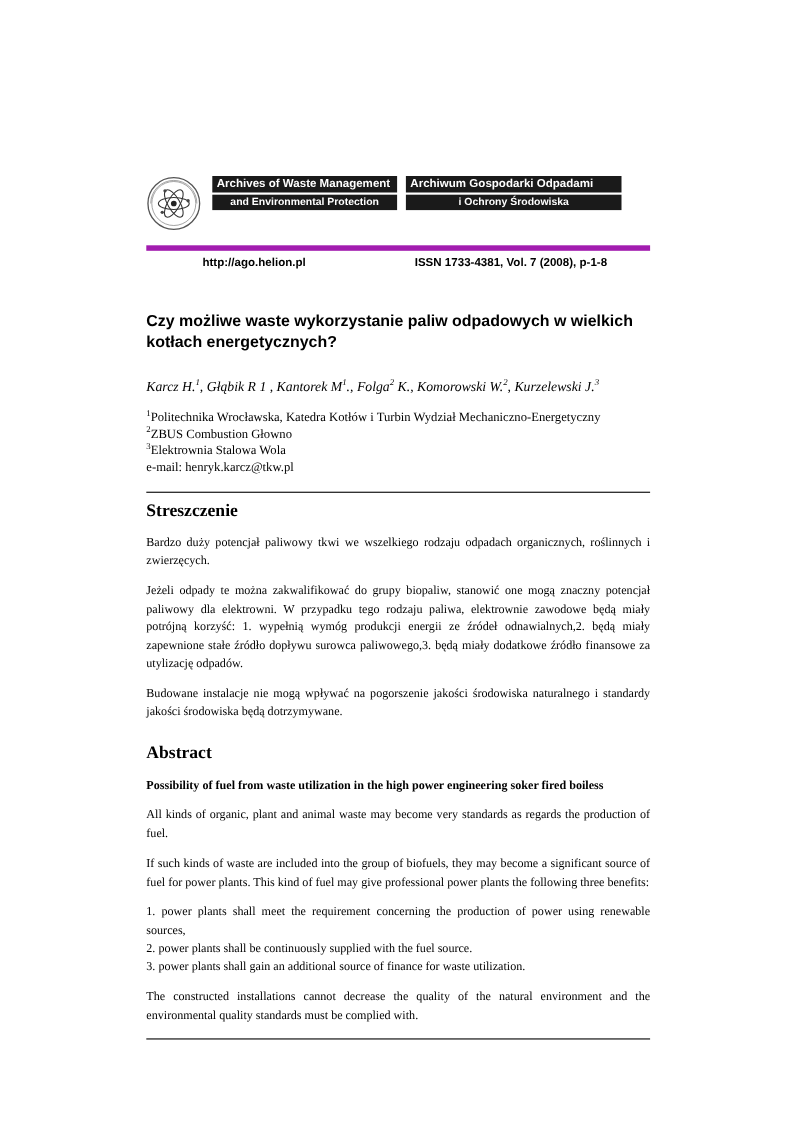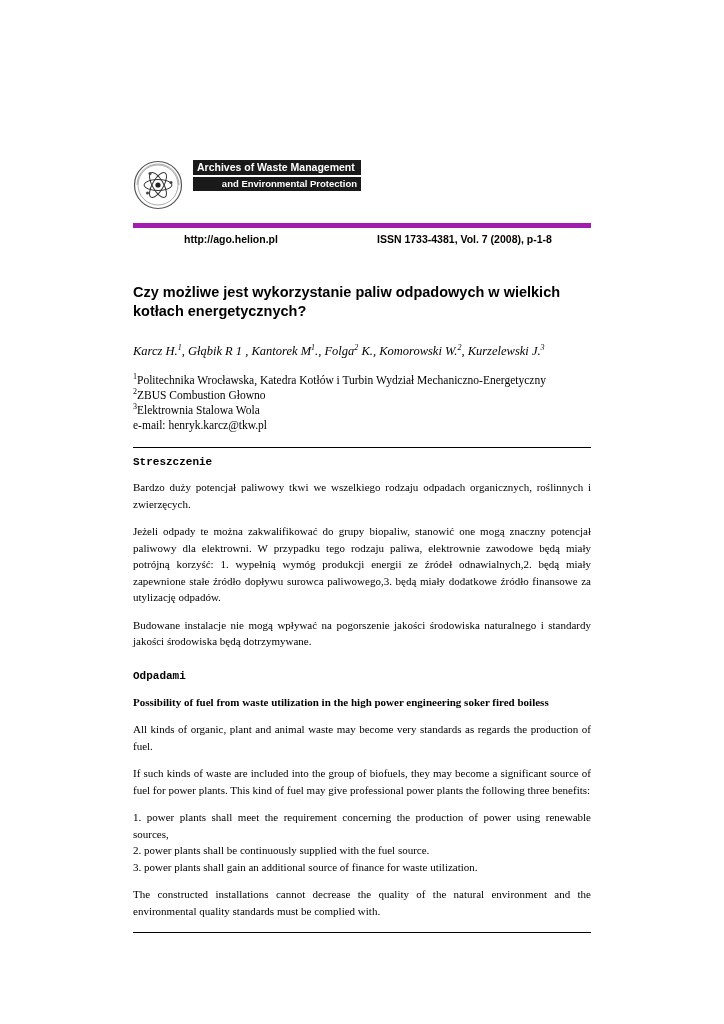--- a/index.html
+++ b/index.html
@@ -55,21 +55,21 @@
     font-family: "Liberation Sans", sans-serif;
     font-weight: bold;
     font-size: 9.5px;
     line-height: 14px;
     height: 14px;
     padding: 0 4px;
     white-space: nowrap;
     overflow: hidden;
   }
   .bar.tall { font-size: 10.5px; height: 15px; line-height: 15px; }
-  .bar.right-align { text-align: right; }
+  .bar.right-align { text-align: center; }
 
   
   .journal-line {
     margin-top: 9px;
     border-top: 5px solid #a21caf;
     padding-top: 5px;
     display: flex;
     font-family: "Liberation Sans", sans-serif;
     font-size: 10.5px;
     font-weight: bold;
@@ -102,22 +102,22 @@
     line-height: 15px;
   }
   sup { font-size: 8px; vertical-align: super; line-height: 0; }
 
   
   .rule {
     border-top: 1px solid #000;
     margin-top: 14px;
   }
   h2.section {
-    font-family: Liberation Mono, monospace;
-    font-size: 11px;
+    font-family: Liberation Serif, serif;
+    font-size: 16px;
     font-weight: bold;
     margin: 8px 0 0 0;
   }
   h2.section.abstract { margin-top: 20px; }
   p.body {
     font-size: 11px;
     line-height: 16.5px;
     text-align: justify;
     margin: 11px 0 0 0;
   }
@@ -155,49 +155,53 @@
           <g stroke="#777" stroke-width="0.6" fill="none">
             <path d="M4 25 A21 21 0 0 1 46 25"></path>
           </g>
         </svg>
       </div>
       <div class="banner-group">
         <div class="banner-col left">
           <div class="bar tall">Archives of Waste Management</div>
           <div class="bar right-align">and Environmental Protection</div>
         </div>
+        <div class="banner-col right">
+          <div class="bar tall">Archiwum Gospodarki Odpadami</div>
+          <div class="bar right-align">i Ochrony Środowiska</div>
+        </div>
       </div>
     </div>
 
     <div class="journal-line">
       <div class="journal-url">http://ago.helion.pl</div>
       <div class="journal-issn">ISSN 1733-4381, Vol. 7 (2008), p-1-8</div>
     </div>
 
     <h1 class="title">
-      <span class="l1">Czy możliwe jest wykorzystanie paliw odpadowych w wielkich</span>
+      <span class="l1">Czy możliwe waste wykorzystanie paliw odpadowych w wielkich</span>
       <span class="l1">kotłach energetycznych?</span>
     </h1>
 
     <div class="authors">Karcz H.<sup>1</sup>, Głąbik R 1 , Kantorek M<sup>1</sup>., Folga<sup>2</sup> K., Komorowski W.<sup>2</sup>, Kurzelewski J.<sup>3</sup></div>
 
     <div class="affiliations">
       <div><sup>1</sup>Politechnika Wrocławska, Katedra Kotłów i Turbin Wydział Mechaniczno-Energetyczny</div>
       <div><sup>2</sup>ZBUS Combustion Głowno</div>
       <div><sup>3</sup>Elektrownia Stalowa Wola</div>
       <div>e-mail: henryk.karcz@tkw.pl</div>
     </div>
 
     <div class="rule"></div>
     <h2 class="section">Streszczenie</h2>
     <p class="body">Bardzo duży potencjał paliwowy tkwi we wszelkiego rodzaju odpadach organicznych, roślinnych i zwierzęcych.</p>
     <p class="body">Jeżeli odpady te można zakwalifikować do grupy biopaliw, stanowić one mogą znaczny potencjał paliwowy dla elektrowni. W przypadku tego rodzaju paliwa, elektrownie zawodowe będą miały potrójną korzyść: 1. wypełnią wymóg produkcji energii ze źródeł odnawialnych,2. będą miały zapewnione stałe źródło dopływu surowca paliwowego,3. będą miały dodatkowe źródło finansowe za utylizację odpadów.</p>
     <p class="body">Budowane instalacje nie mogą wpływać na pogorszenie jakości środowiska naturalnego i standardy jakości środowiska będą dotrzymywane.</p>
 
-    <h2 class="section abstract">Odpadami</h2>
+    <h2 class="section abstract">Abstract</h2>
     <p class="body subtitle-en">Possibility of fuel from waste utilization in the high power engineering soker fired boiless</p>
     <p class="body">All kinds of organic, plant and animal waste may become very standards as regards the production of fuel.</p>
     <p class="body">If such kinds of waste are included into the group of biofuels, they may become a significant source of fuel for power plants. This kind of fuel may give professional power plants the following three benefits:</p>
     <p class="body" style="white-space: pre-line; text-align: justify;">1. power plants shall meet the requirement concerning the production of power using renewable sources,
 2. power plants shall be continuously supplied with the fuel source.
 3. power plants shall gain an additional source of finance for waste utilization.</p>
     <p class="body">The constructed installations cannot decrease the quality of the natural environment and the environmental quality standards must be complied with.</p>
     <div class="bottom-rule"></div>
 
   </div>

